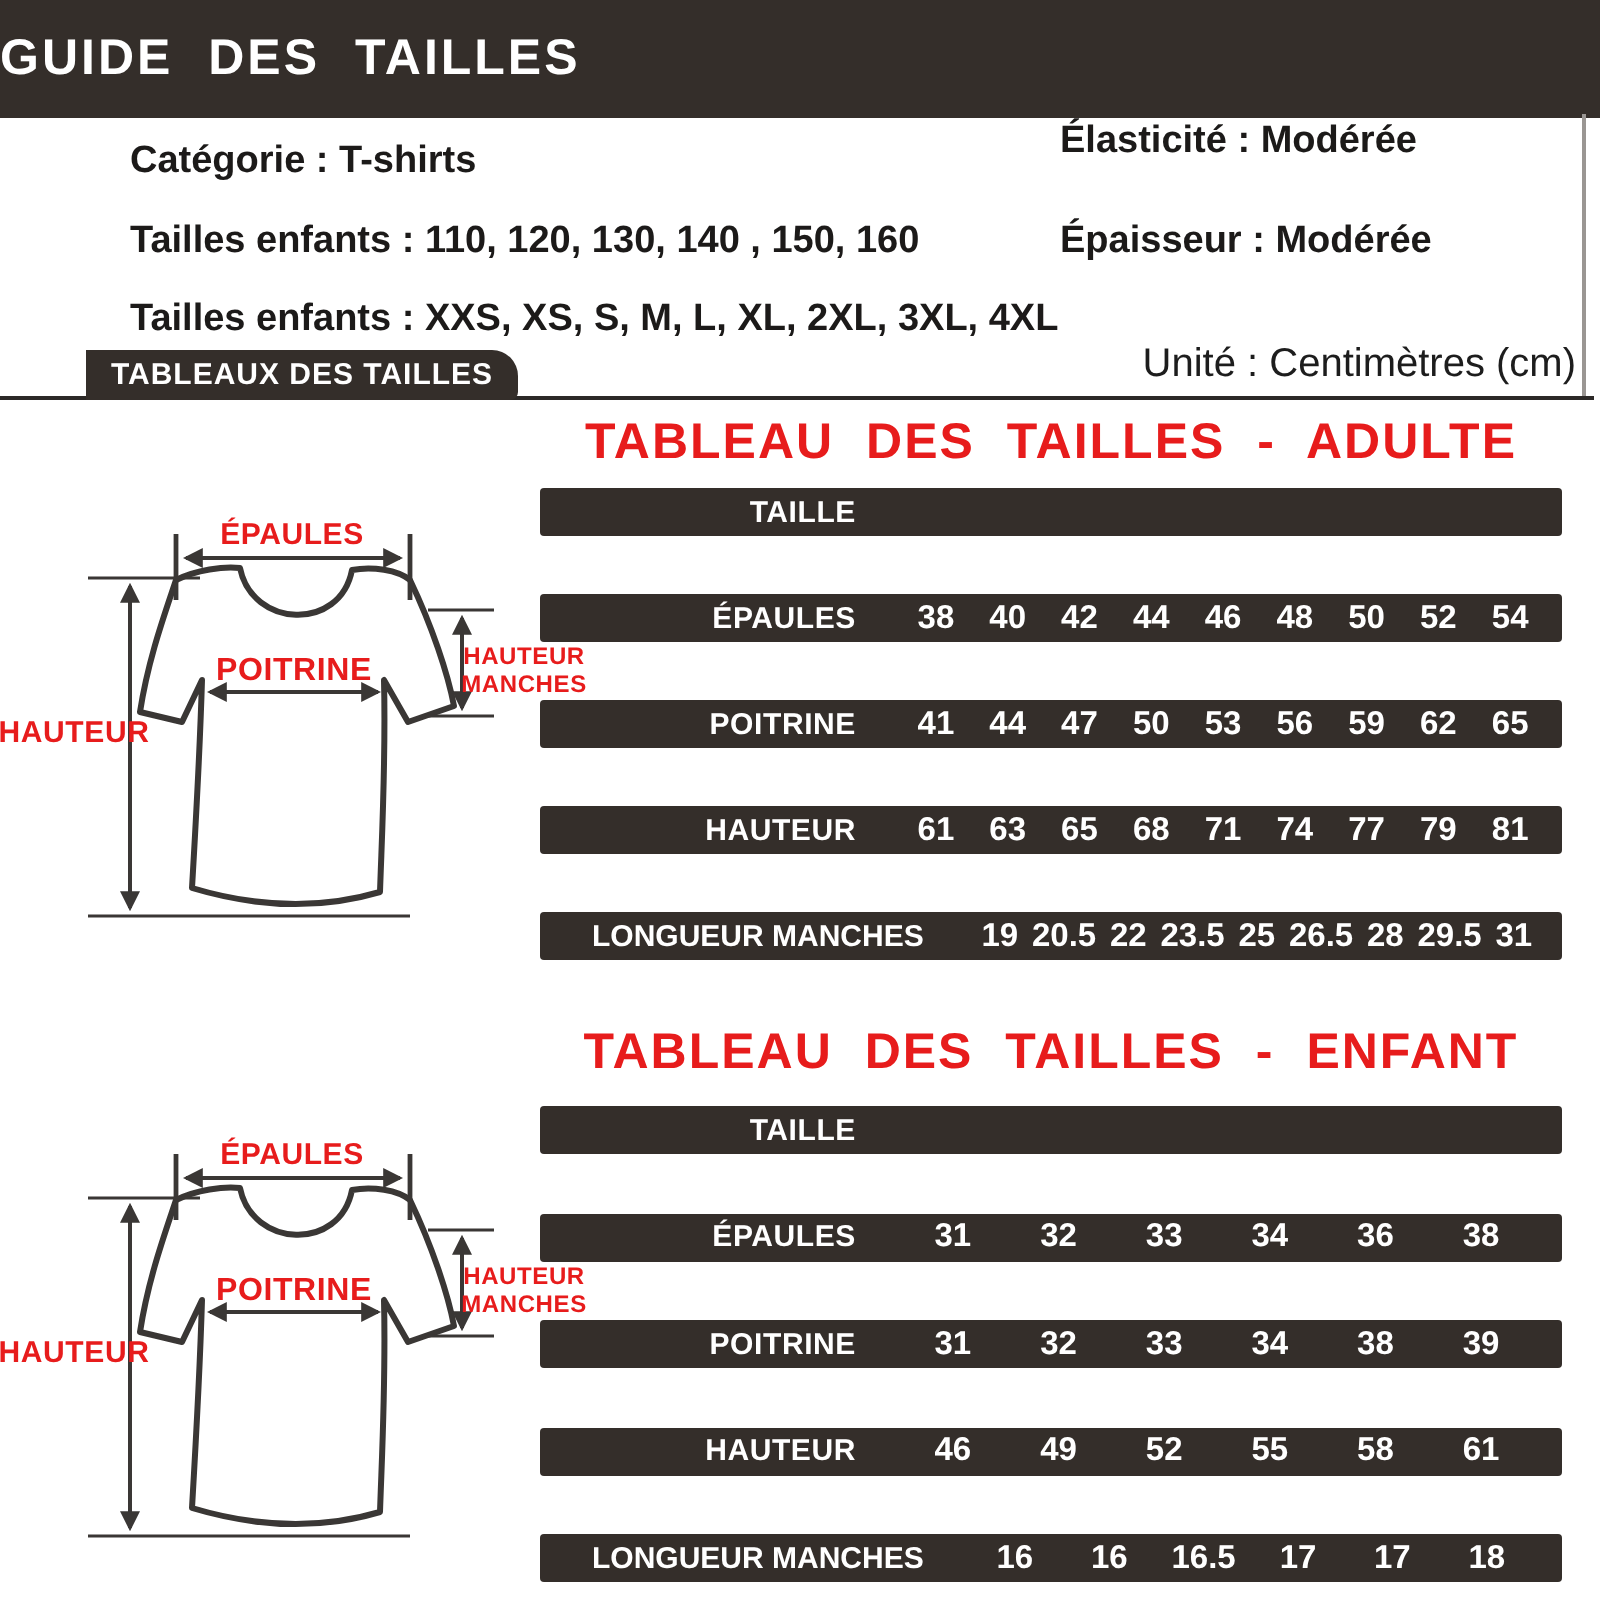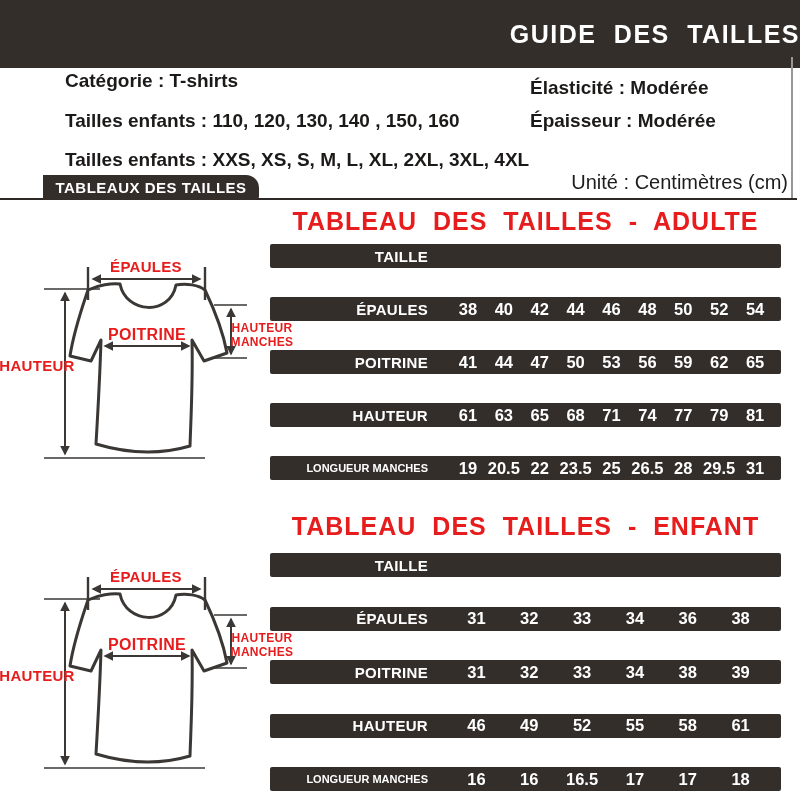--- a/index.html
+++ b/index.html
@@ -7,32 +7,32 @@
     --red:#e71c1c;
     --ink:#1c1a19;
   }
   html,body{margin:0;padding:0;}
   body{
     width:800px;height:800px;background:#ffffff;position:relative;overflow:hidden;
     font-family:"Liberation Sans", sans-serif;color:var(--ink);
   }
   
   .banner{
-    position:absolute;left:0;top:0;width:800px;height:68px;background:var(--dark);
-    display:flex;align-items:center;justify-content:flex-end;
+    position:absolute;left:0;top:0;width:800px;height:59px;background:var(--dark);
+    display:flex;align-items:center;justify-content:flex-start;
   }
   .banner h1{
     margin:0;color:#fff;font-size:25px;font-weight:800;letter-spacing:1.5px;word-spacing:9px;
   }
   
   .info{position:absolute;font-size:19px;font-weight:700;white-space:nowrap;}
   .info.cat {left:65px;top:70px;}
   .info.kids{left:65px;top:110px;}
   .info.adults{left:65px;top:149px;}
-  .info.elas{left:530px;top:77px;}
+  .info.elas{left:530px;top:60px;}
   .info.epais{left:530px;top:110px;}
   
   .rule{position:absolute;left:0;top:198px;width:797px;height:2px;background:#2c2927;}
   .side-line{position:absolute;left:791px;top:57px;width:2px;height:141px;background:#9a9693;}
   .ribbon{
     position:absolute;left:0;top:175px;width:216px;height:25px;background:var(--dark);
     border-radius:0 13px 4px 0;display:flex;align-items:center;justify-content:center;margin-left:43px;
   }
   .ribbon span{color:#fff;font-size:15px;font-weight:800;letter-spacing:.5px;}
   .unit{
@@ -49,21 +49,21 @@
   .adult .tbl-rows{top:244px;gap:29px;}
   .enfant .tbl-rows{top:553px;gap:29.5px;}
   .bar-row{
     height:24px;background:var(--dark);border-radius:2px;display:flex;align-items:center;
     color:#fff;flex:0 0 auto;padding-left:20px;
   }
   .bar-label{
     box-sizing:border-box;flex:0 0 160px;text-align:right;padding:0 22px 0 6px;
     font-size:15px;font-weight:800;letter-spacing:.3px;white-space:nowrap;
   }
-  .bar-label.long{font-size:11px;letter-spacing:0;}
+  .bar-label.long{font-size:15px;letter-spacing:0;}
   .bar-values{flex:1;display:flex;align-items:center;height:100%;}
   .adult .bar-values{padding-right:8px;}
   .enfant .bar-values{padding-right:14px;}
   .bar-val{flex:1;text-align:center;font-size:16.5px;font-weight:700;}
   
   .diagram{position:absolute;left:0;width:300px;height:280px;}
   .diagram.adult-d{top:210px;}
   .diagram.enfant-d{top:520px;}
   .diagram .shirt{fill:#ffffff;stroke:#3a3735;stroke-width:3;stroke-linejoin:round;}
   .diagram line{stroke:#3a3735;}

